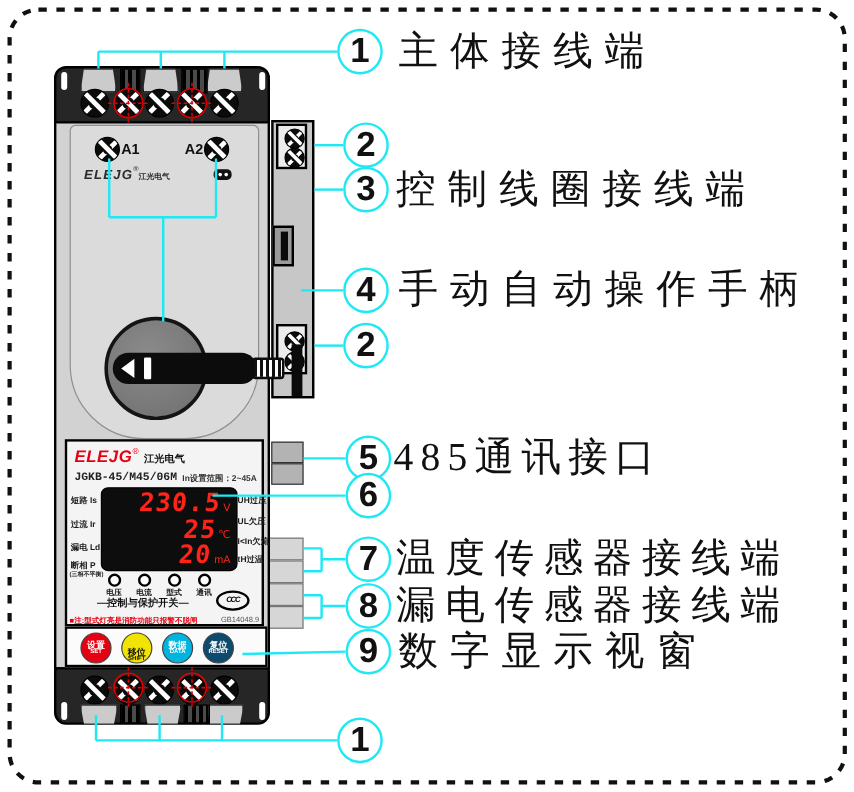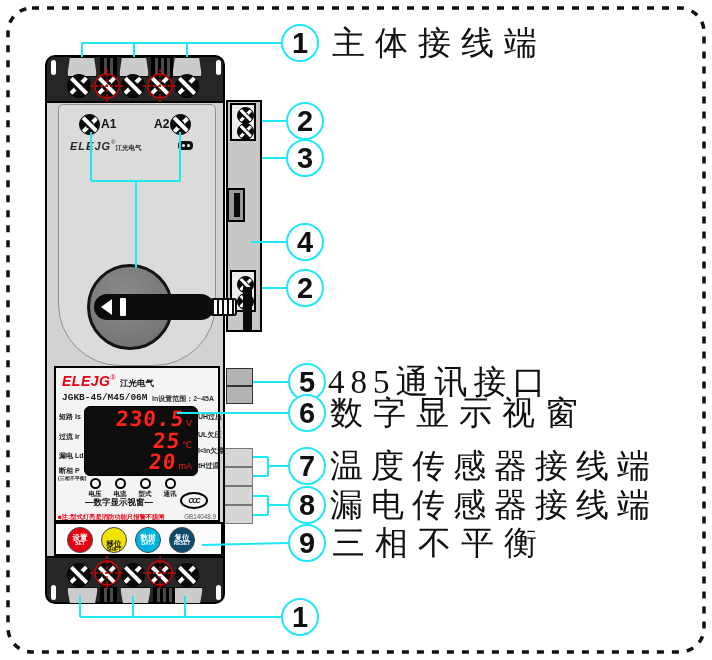--- a/index.html
+++ b/index.html
@@ -243,21 +243,21 @@
       </div>
     <div class="ind" style="left:77px;top:110px;">
         <i></i>
         <span>型式</span>
       </div>
     <div class="ind" style="left:102px;top:110px;">
         <i></i>
         <span>通讯</span>
       </div>
 
-    <div id="switch-title">—数字显示视窗—</div>
+    <div id="switch-title">—控制与保护开关—</div>
     <div id="ccc">CCC</div>
     <div id="note">■注:型式灯亮是消防功能只报警不脱闸</div>
     <div id="gb">GB14048.9</div>
   </div>
 
   <div id="buttons-panel" class="grp">
     <div class="pbtn red" style="left:11px;">
       <span class="cn">设置</span>
       <span class="en">SET</span>
     </div>
@@ -356,19 +356,20 @@
       <span class="num">8</span>
     </div>
   <div class="callout" style="left:288px;top:524px;">
       <span class="num">9</span>
     </div>
   <div class="callout" style="left:281px;top:598px;">
       <span class="num">1</span>
     </div>
 
   <div class="clabel" style="left:332px;top:24px;text-align:right;">主体接线端</div>
+  <div class="clabel" style="left:330px;top:139px;">控制线圈接线端</div>
+  <div class="clabel" style="left:332px;top:223px;">手动自动操作手柄</div>
   <div class="clabel" style="left:328px;top:363px;letter-spacing:6px;">485通讯接口</div>
-  <div class="clabel" style="left:330px;top:394px;">数字显示视窗</div>
   <div class="clabel" style="left:330px;top:447px;letter-spacing:8px;">温度传感器接线端</div>
   <div class="clabel" style="left:330px;top:486px;letter-spacing:8px;">漏电传感器接线端</div>
-  <div class="clabel" style="left:332px;top:524px;">三相不平衡</div>
+  <div class="clabel" style="left:332px;top:524px;">数字显示视窗</div>
 
 </div>
 
 </body></html>

